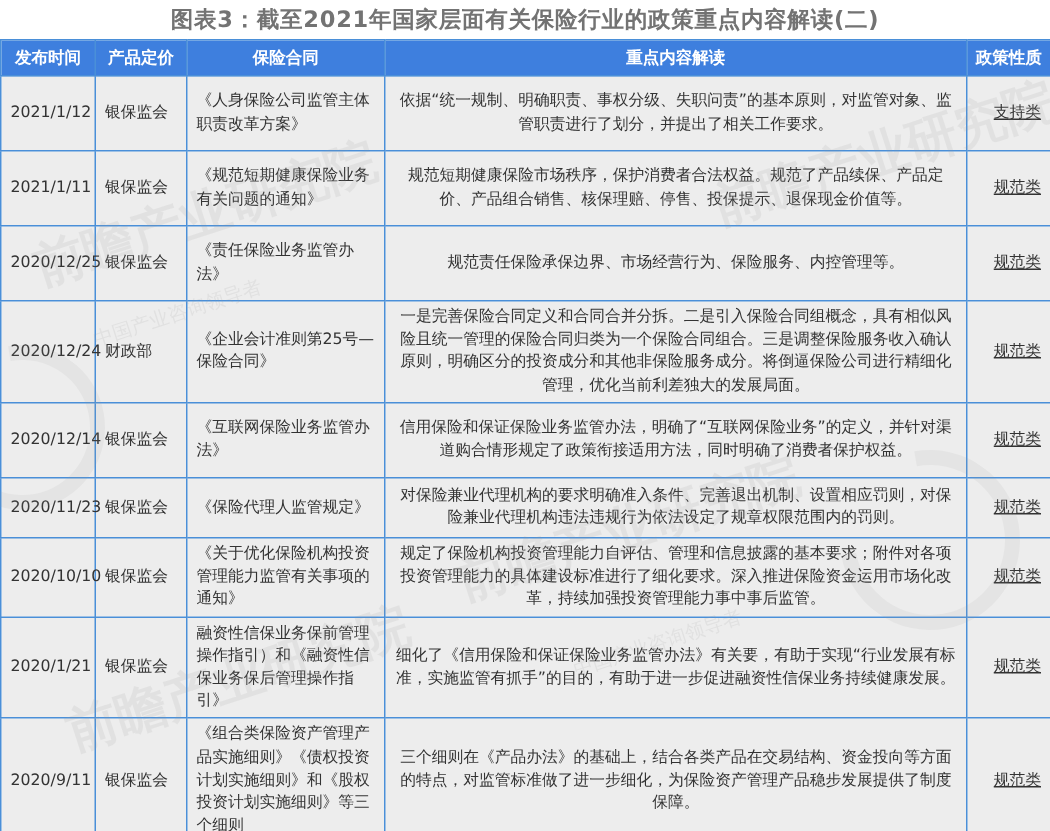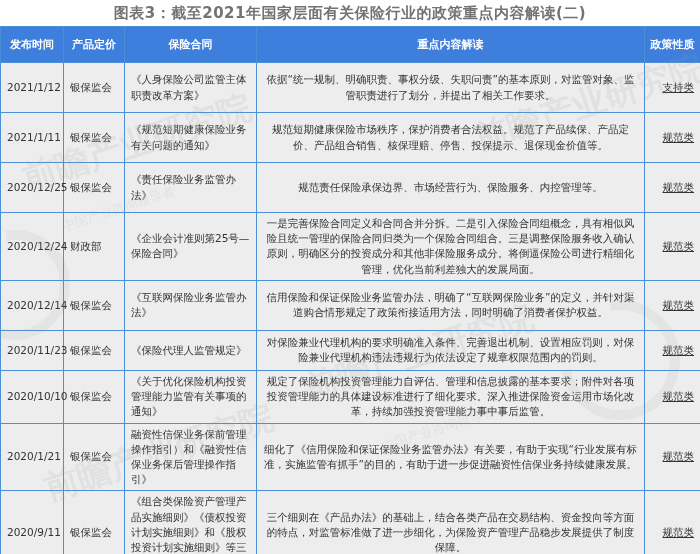--- a/index.html
+++ b/index.html
@@ -16,21 +16,21 @@
   }
 
   table.policy-table {
     width: 700px; table-layout: fixed; border-collapse: collapse;
     border: 1px solid #4a8fd8; border-bottom: 2px solid #4a8fd8;
   }
   .policy-table th, .policy-table td {
     border: 1px solid #4a8fd8;
     vertical-align: middle;
   }
-  .policy-table thead tr { height: 36px; background: #3e7fde; }
+  .policy-table thead tr { height: 24px; background: #3e7fde; }
   .policy-table th {
     color: #ffffff; font-size: 11px; font-weight: bold;
     text-align: center; padding: 2px 2px;
   }
   .policy-table tbody td {
     background: #ededed; color: #333; font-size: 10.5px; line-height: 1.45;
     padding: 3px 6px;
   }
   td.cell-date { text-align: right; padding-right: 5px; white-space: nowrap; font-size: 10.5px; }
   td.cell-dept { text-align: left; }

